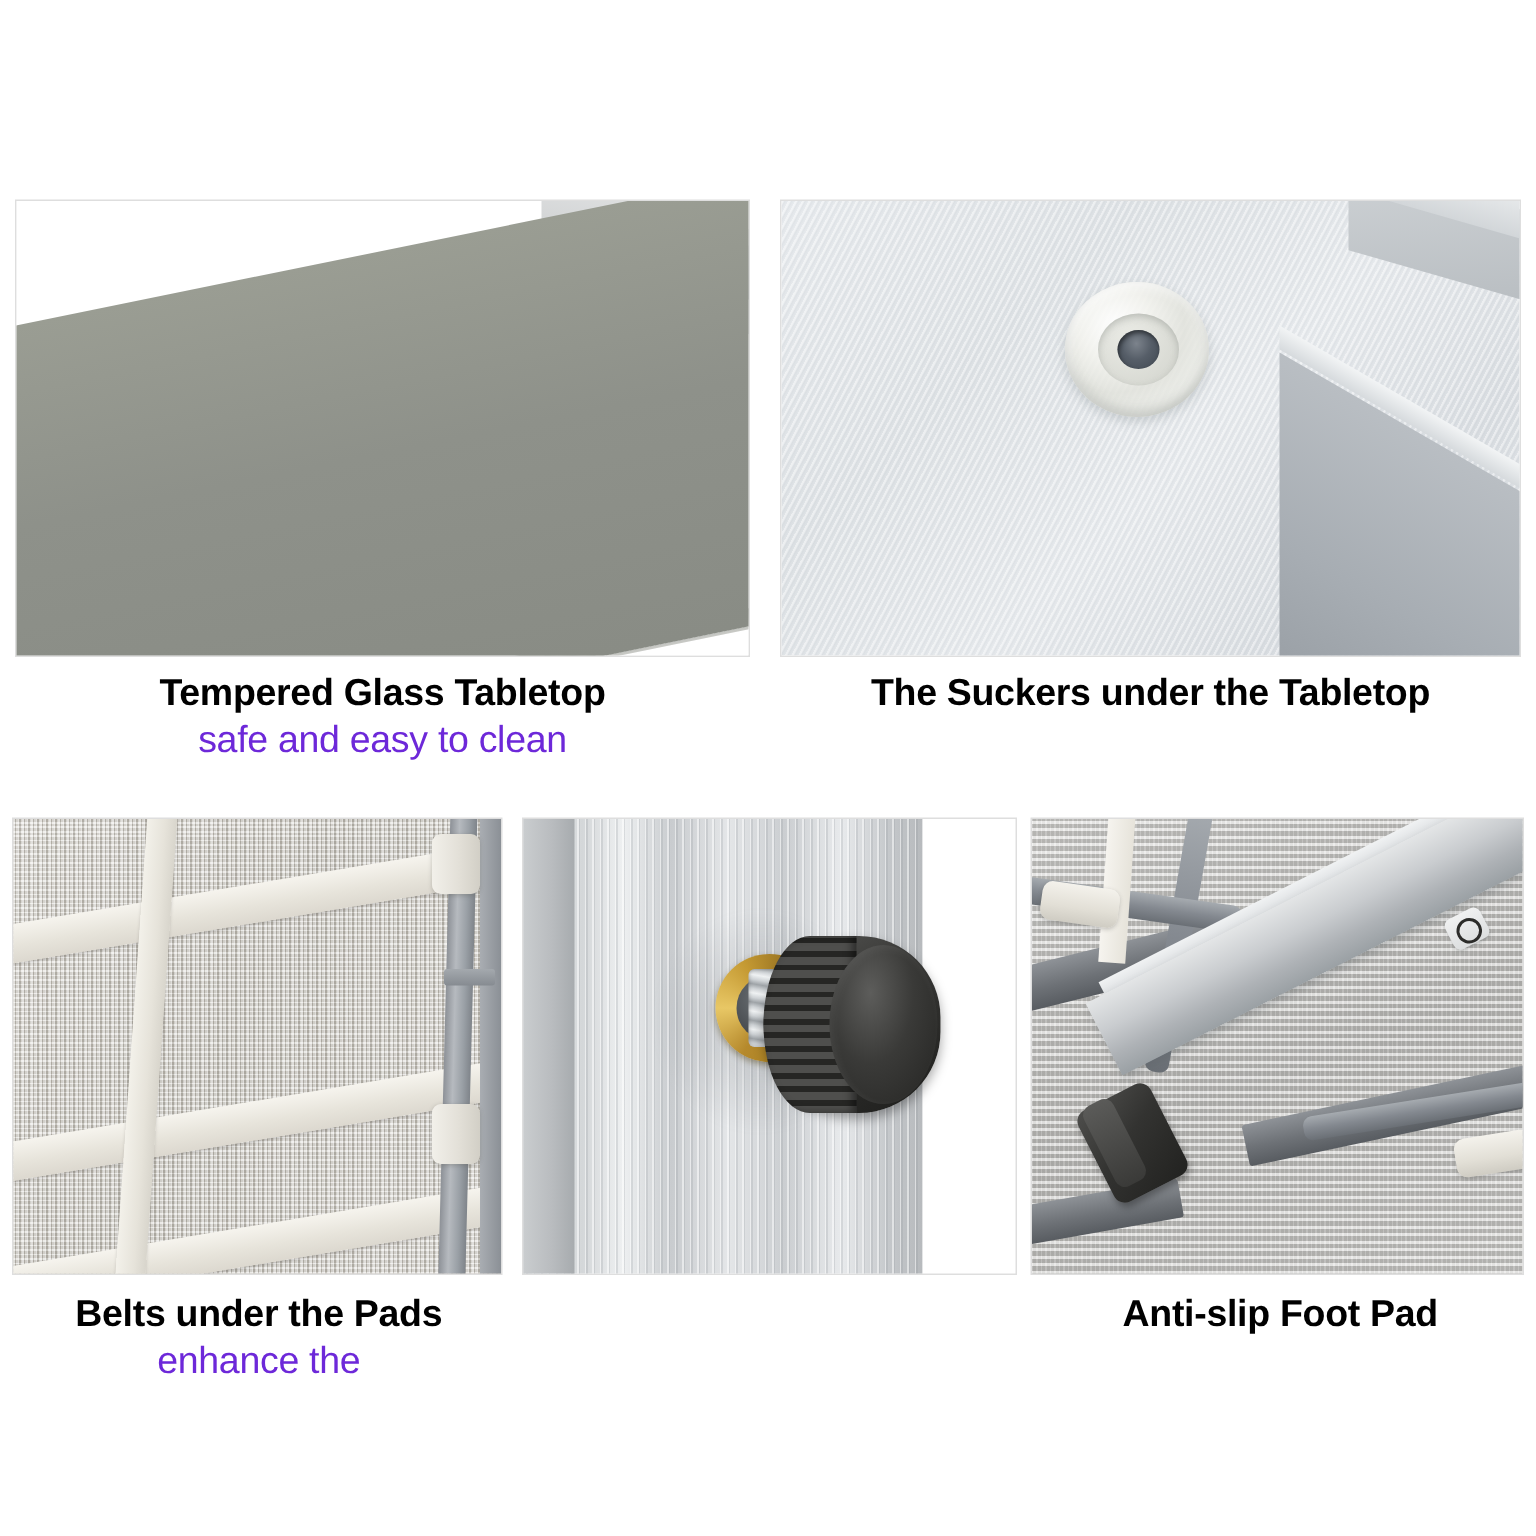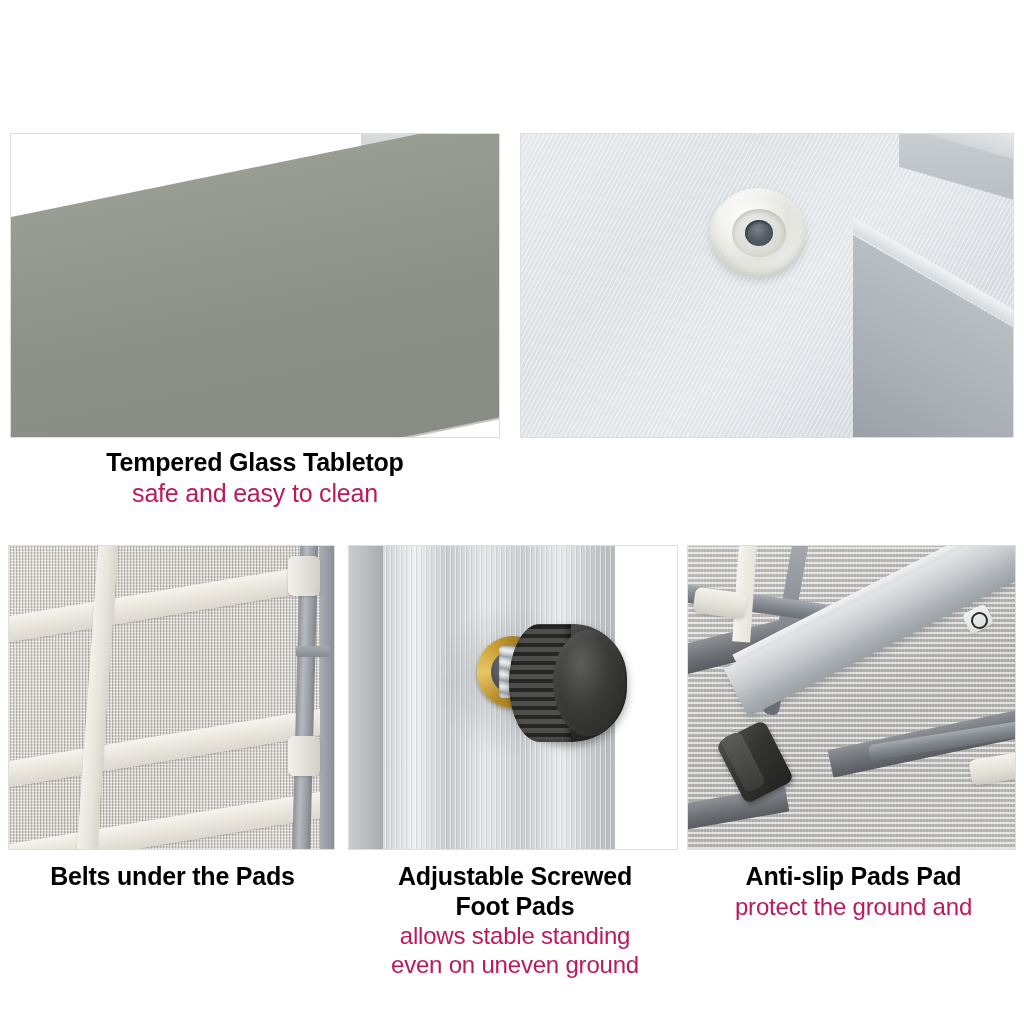--- a/index.html
+++ b/index.html
@@ -304,21 +304,21 @@
   }
 
   
   .caption{position:absolute;text-align:center;}
   .cap-head{
     font-weight:bold;color:#000000;
     font-size:25px;line-height:1.18;
     letter-spacing:-0.2px;
   }
   .cap-sub{
-    color:#be185d;font-weight:normal;
+    color:#6d28d9;font-weight:normal;
     font-size:25px;line-height:1.22;
     letter-spacing:-0.2px;
   }
   .cap1{left:10px;top:448px;width:490px;}
   .cap2{left:520px;top:448px;width:494px;}
   .cap3{left:0px;top:862px;width:345px;}
   .cap4{left:345px;top:862px;width:340px;}
   .cap5{left:683px;top:862px;width:341px;}
   .cap-sub-sm{font-size:24px;}
 </style>
@@ -398,31 +398,26 @@
     <div class="sticker"></div>
     <div class="sticker-mark"></div>
   </div>
 
   <div class="caption cap1">
     <div class="cap-head">Tempered Glass Tabletop</div>
     <div class="cap-sub">safe and easy to clean</div>
   </div>
 
   <div class="caption cap2">
+    <div class="cap-head">The Suckers under the Tabletop</div>
   </div>
 
   <div class="caption cap3">
     <div class="cap-head">Belts under the Pads</div>
-  </div>
-
-  <div class="caption cap4">
-    <div class="cap-head">Adjustable Screwed</div>
-    <div class="cap-head">Foot Pads</div>
-    <div class="cap-sub cap-sub-sm">allows stable standing</div>
-    <div class="cap-sub cap-sub-sm">even on uneven ground</div>
-  </div>
+    <div class="cap-sub">enhance the</div>
+  </div>
+
 
   <div class="caption cap5">
-    <div class="cap-head">Anti-slip Pads Pad</div>
-    <div class="cap-sub cap-sub-sm">protect the ground and</div>
+    <div class="cap-head">Anti-slip Foot Pad</div>
   </div>
 
 </div>
 
 </body></html>

